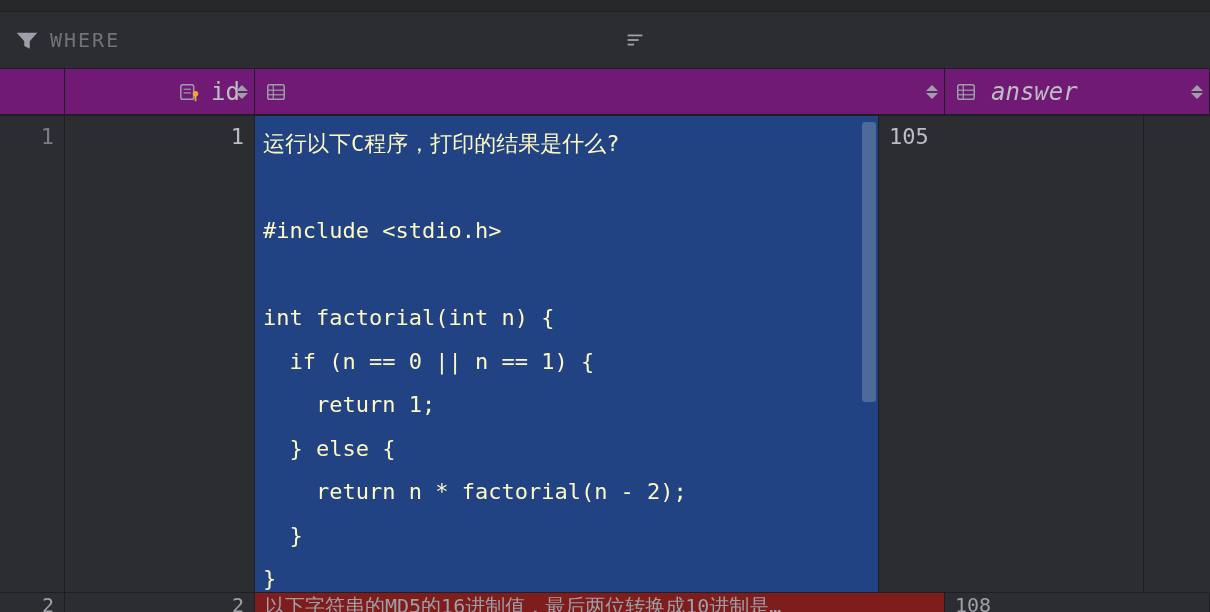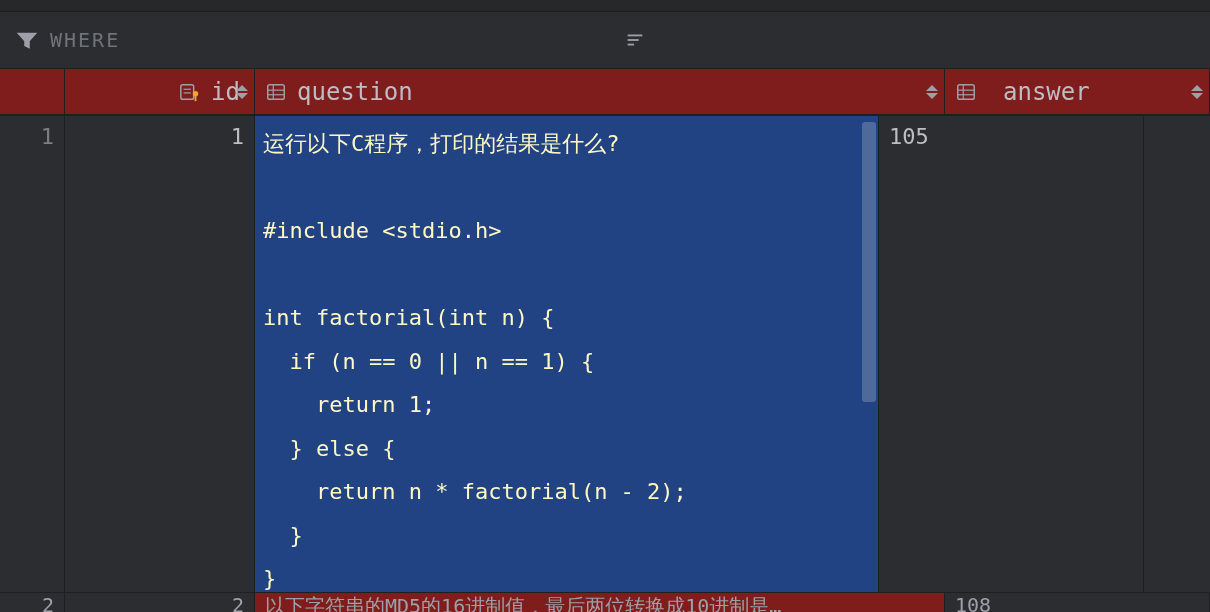--- a/index.html
+++ b/index.html
@@ -34,36 +34,36 @@
     .filter-icon { display: inline-flex; align-items: center; }
     .filter-label {
       font-family: 'Menlo', 'Consolas', monospace;
       font-size: 20px;
       letter-spacing: 2px;
       color: #6f737a;
     }
     .header-row {
       display: flex;
       height: 47px;
-      background: #7f1d1d;
+      background: #701a75;
       border-bottom: 2px solid #1e1f22;
     }
     .header-cell {
       display: flex;
       align-items: center;
       border-right: 1px solid #1e1f22;
       padding: 0 10px;
       color: #bcbec4;
       font-size: 24px;
       position: relative;
     }
     .hc-rownum { width: 65px; }
     .hc-id { width: 190px; justify-content: flex-end; gap: 10px; padding-right: 14px; }
     .hc-question { width: 690px; gap: 10px; }
-    .hc-answer { width: 265px; gap: 26px; }
+    .hc-answer { width: 265px; gap: 14px; font-style: italic; }
     .col-icon { display: inline-flex; }
     .sort-toggle {
       position: absolute;
       right: 6px;
       top: 50%;
       transform: translateY(-50%);
       display: flex;
       flex-direction: column;
       gap: 2px;
       cursor: pointer;
@@ -168,21 +168,20 @@
   </div>
   <div class="header-cell hc-question">
     <span class="col-icon">
       <svg width="22" height="22" viewBox="0 0 24 24">
         <rect x="3" y="4" width="18" height="16" rx="2" fill="none" stroke="#9da0a8" stroke-width="1.6"></rect>
         <line x1="3" y1="10" x2="21" y2="10" stroke="#9da0a8" stroke-width="1.3"></line>
         <line x1="3" y1="15" x2="21" y2="15" stroke="#9da0a8" stroke-width="1.3"></line>
         <line x1="9" y1="4" x2="9" y2="20" stroke="#9da0a8" stroke-width="1.3"></line>
       </svg>
     </span>
-    <span>question</span>
     <span class="sort-toggle">
       <span class="tri up"></span>
         <span class="tri down"></span>
     </span>
   </div>
   <div class="header-cell hc-answer">
     <span class="col-icon">
       <svg width="22" height="22" viewBox="0 0 24 24">
         <rect x="3" y="4" width="18" height="16" rx="2" fill="none" stroke="#9da0a8" stroke-width="1.6"></rect>
         <line x1="3" y1="10" x2="21" y2="10" stroke="#9da0a8" stroke-width="1.3"></line>

